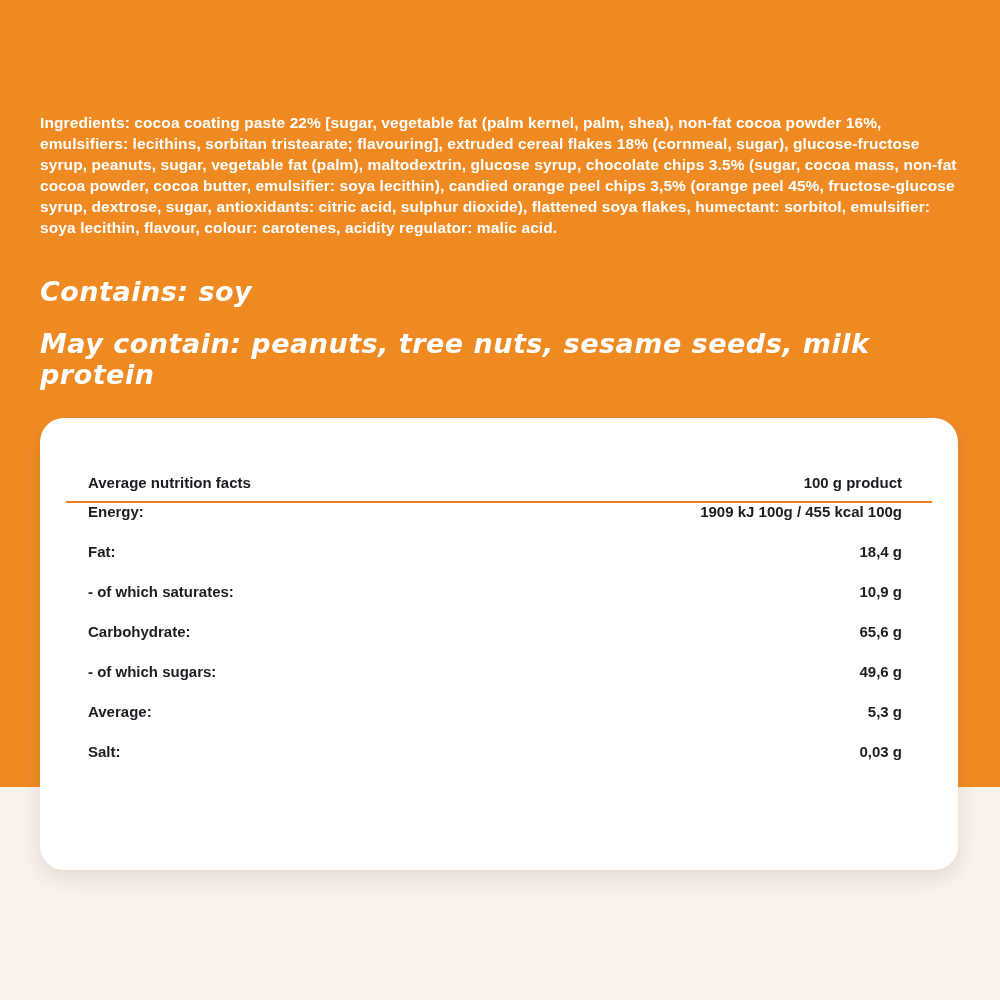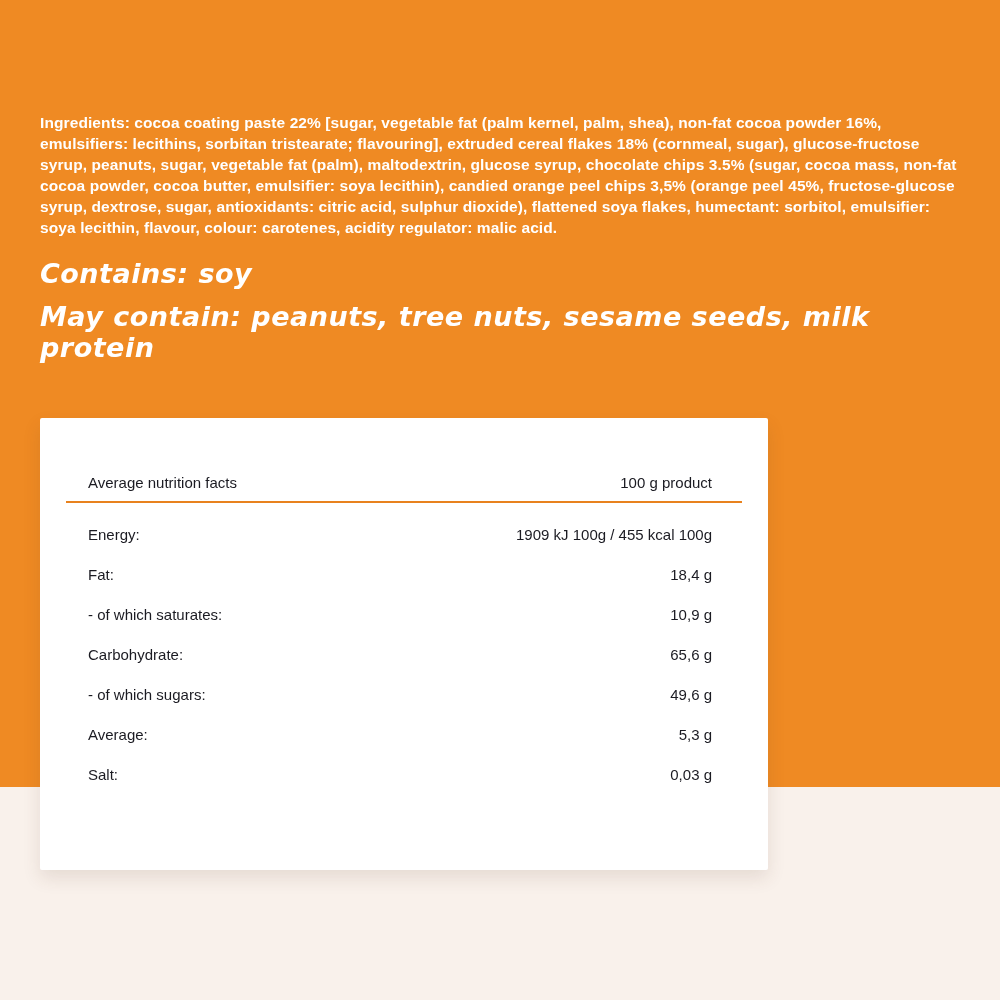--- a/index.html
+++ b/index.html
@@ -23,63 +23,64 @@
   }
   .ingredients {
     color: #ffffff;
     font-weight: bold;
     font-size: 15.5px;
     line-height: 21px;
     max-width: 922px;
     letter-spacing: 0.1px;
   }
   .allergen-contains {
-    margin-top: 20px;
+    margin-top: 38px;
     color: #ffffff;
     font-family: "DejaVu Sans", sans-serif;
     font-style: italic;
     font-weight: 800;
     font-size: 27px;
     letter-spacing: 0.5px;
   }
   .allergen-may-contain {
-    margin-top: 12px;
+    margin-top: 21px;
     color: #ffffff;
     font-family: "DejaVu Sans", sans-serif;
     font-style: italic;
     font-weight: 800;
     font-size: 27px;
     letter-spacing: 0.5px;
   }
   .card {
     position: absolute;
     left: 40px;
     top: 418px;
-    width: 728px;
+    width: 918px;
     height: 452px;
     background: #ffffff;
-    border-radius: 2px;
+    border-radius: 24px;
     box-shadow: 0 8px 18px rgba(90, 60, 40, 0.12);
+    font-weight: bold;
   }
   .nutri-table {
     margin: 56px 26px 0 26px;
     color: #1b1b22;
     font-size: 15px;
   }
   .nutri-header {
     display: flex;
     justify-content: space-between;
     align-items: baseline;
     padding: 0 30px 10px 22px;
     border-bottom: 2px solid #e8821e;
   }
   .nutri-row {
     display: flex;
     justify-content: space-between;
-    align-items: flex-end;
+    align-items: flex-start;
     height: 40px;
     padding: 0 30px 0 22px;
   }
   .nutri-label { text-align: left; }
   .nutri-value { text-align: right; }
 </style>
 </head>
 <body>
 
 <div class="page">

